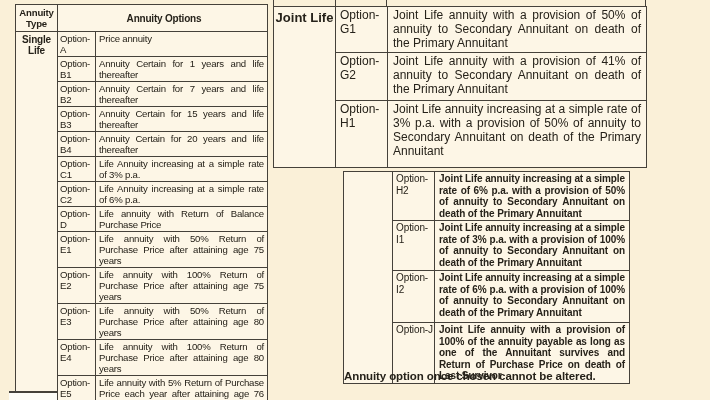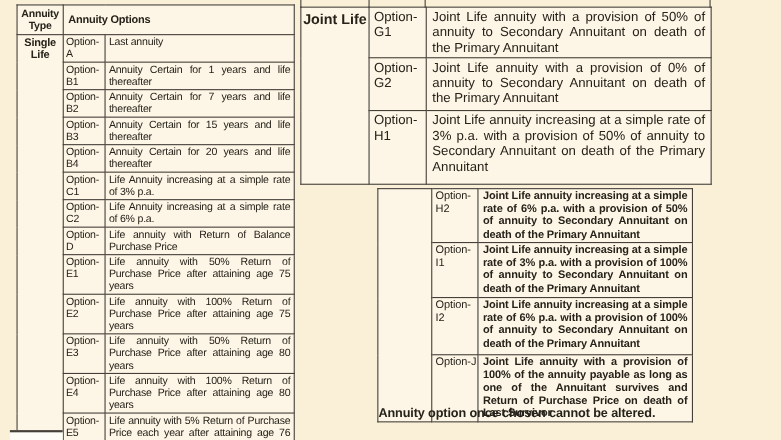--- a/index.html
+++ b/index.html
@@ -17,21 +17,21 @@
     border:1px solid var(--line,#45413a);
     vertical-align:top;overflow:hidden;font-weight:normal;
   }
   .desc{text-align:justify;}
   .grp{text-align:center;font-weight:bold;}
 
   
   .tbl-left{left:15px;top:4px;width:252px;font-size:9.6px;line-height:11px;letter-spacing:-0.2px;}
   .tbl-left th{font-weight:bold;}
   .tbl-left .h-type{text-align:center;vertical-align:middle;}
-  .tbl-left .h-opts{text-align:left;vertical-align:middle;padding-left:4px;font-size:10px;}
+  .tbl-left .h-opts{text-align:center;vertical-align:middle;padding-left:4px;font-size:10px;}
   .tbl-left .code{padding:1px 1px 1px 2px;}
   .tbl-left .desc{padding:1px 3px;}
   .tbl-left .grp{padding-top:2px;font-size:10px;}
 
   
   .tbl-joint{left:273px;top:6px;width:373px;font-size:12px;line-height:13.8px;}
   .tbl-joint .code{padding:2px 2px 2px 4px;}
   .tbl-joint .desc{padding:2px 5px;}
   .tbl-joint .grp{padding-top:3px;font-size:13px;line-height:15px;border-radius:15px;}
 
@@ -60,21 +60,21 @@
       <col style="width:172px">
     </colgroup>
   <tbody>
       <tr style="height:27px">
     <th class="h-type">Annuity Type</th>
     <th class="h-opts" colspan="2">Annuity Options</th>
   </tr>
   <tr style="height:23px">
     <td class="grp" rowspan="14">Single Life</td>
     <td class="code">Option-A</td>
-    <td class="desc">Last annuity</td>
+    <td class="desc">Price annuity</td>
   </tr>
   <tr style="height:15px">
         <td class="code">Option-B1</td>
         <td class="desc">Annuity Certain for 1 years and life thereafter</td>
       </tr>
   <tr style="height:25px">
         <td class="code">Option-B2</td>
         <td class="desc">Annuity Certain for 7 years and life thereafter</td>
       </tr>
   <tr style="height:24px">
@@ -128,21 +128,21 @@
       <col style="width:259px">
     </colgroup>
   <tbody>
       <tr style="height:45px">
     <td class="grp" rowspan="3">Joint Life</td>
     <td class="code">Option-G1</td>
     <td class="desc">Joint Life annuity with a provision of 50% of annuity to Secondary Annuitant on death of the Primary Annuitant</td>
   </tr>
   <tr style="height:48px">
         <td class="code">Option-G2</td>
-        <td class="desc">Joint Life annuity with a provision of 0% of annuity to Secondary Annuitant on death of the Primary Annuitant</td>
+        <td class="desc">Joint Life annuity with a provision of 41% of annuity to Secondary Annuitant on death of the Primary Annuitant</td>
       </tr>
   <tr style="height:67px">
         <td class="code">Option-H1</td>
         <td class="desc">Joint Life annuity increasing at a simple rate of 3% p.a. with a provision of 50% of annuity to Secondary Annuitant on death of the Primary Annuitant</td>
       </tr>
 </tbody>
   </table>
 
 <div class="stub" style="left:273px"></div>
 <div class="stub" style="left:335px"></div>

